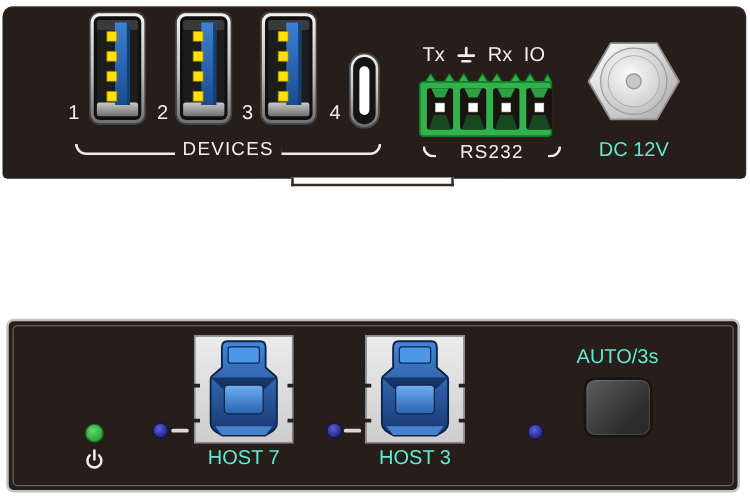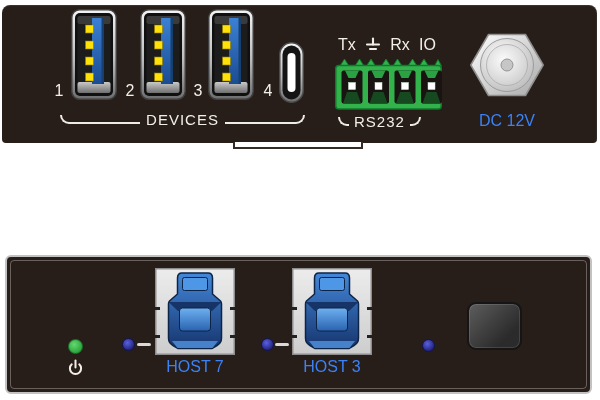--- a/index.html
+++ b/index.html
@@ -5,21 +5,21 @@
   html,body{margin:0;padding:0;background:#ffffff;}
   .stage{position:relative;width:600px;height:400px;background:#ffffff;overflow:hidden;
          font-family:"Liberation Sans",sans-serif;color:#f2efe9;}
   .panel{position:absolute;background:#271d19;}
   .panel-top{left:2px;top:5px;width:595px;height:138px;border-radius:8px 8px 4px 4px;
              box-shadow:inset 0 1px 1px rgba(255,255,255,.10), inset -1px 0 1px rgba(255,255,255,.06);}
   .panel-bottom{left:5px;top:255px;width:587px;height:139px;border:2px solid #c2c2c2;
                 border-radius:6px;box-sizing:border-box;}
   .bp-inner{position:absolute;inset:3px;border:1px solid rgba(255,255,255,.30);border-radius:4px;pointer-events:none;}
   .abs{position:absolute;}
-  .lbl{position:absolute;font-size:16px;line-height:1;color:#3b82f6;text-align:center;white-space:nowrap;}
+  .lbl{position:absolute;font-size:16px;line-height:1;color:#5eead4;text-align:center;white-space:nowrap;}
   .portnum{position:absolute;width:14px;font-size:16px;line-height:1;text-align:center;color:#f2efe9;}
   .brk{position:absolute;display:flex;align-items:flex-start;}
   .brk .seg{height:9px;margin-top:3px;border-bottom:2px solid #efece8;box-sizing:border-box;}
   .brk .seg-l{border-left:2px solid #efece8;border-bottom-left-radius:9px;}
   .brk .seg-r{border-right:2px solid #efece8;border-bottom-right-radius:9px;}
   .brk .grow{flex:1;}
   .brk .fix{flex:0 0 11px;}
   .brk .blbl{font-size:15px;letter-spacing:1px;line-height:16px;margin:0 6px;}
   .rs232-row{position:absolute;display:flex;align-items:flex-end;justify-content:space-between;
              font-size:16px;line-height:1;}
@@ -191,21 +191,21 @@
       <g fill="#ffffff" stroke="#cfe8d4" stroke-width="0.5">
         <rect x="13.5" y="24.5" width="7" height="7"></rect>
           <rect x="40" y="24.5" width="7" height="7"></rect>
         <rect x="66.5" y="24.5" width="7" height="7"></rect>
           <rect x="93" y="24.5" width="7" height="7"></rect>
       </g>
     </svg>
 
     <div class="brk" style="left:336px;top:109px;width:80px;height:16px">
       <div class="seg seg-l fix"></div>
-      <div class="blbl" style="margin:0 5px">RS232</div>
+      <div class="blbl" style="margin:0 19px">RS232</div>
       <div class="seg seg-r fix"></div>
     </div>
 
     <svg class="abs" style="left:468px;top:26px" width="74" height="68" viewBox="0 0 74 68">
       <polygon points="0.8,34 18.5,3.5 55.5,3.5 73.2,34 55.5,64.5 18.5,64.5" fill="url(#ghex)" stroke="#8f8f8f" stroke-width="1.5" stroke-linejoin="round"></polygon>
       <circle cx="37" cy="34" r="26.5" fill="url(#gjack1)" stroke="#9c9c9c"></circle>
       <circle cx="37" cy="34" r="20.5" fill="url(#gjack2)" stroke="#ababab" stroke-width="0.8"></circle>
       <circle cx="37" cy="34" r="6" fill="#c6c6c6" stroke="#949494"></circle>
     </svg>
     <div class="lbl" style="left:468px;top:108px;width:74px">DC 12V</div>
@@ -256,16 +256,17 @@
       <path d="M27,5 L53,5 Q57.5,5 57.5,10 L57.5,26 L65.5,33 Q66.5,34 66.5,36 L66.5,70 Q66.5,75 62,77.5 L57,80.5 L23,80.5 L18,77.5 Q13.5,75 13.5,70 L13.5,36 Q13.5,34 14.5,33 L22.5,26 L22.5,10 Q22.5,5 27,5 Z" fill="url(#gbbody)" stroke="#0c2448" stroke-width="1.5"></path>
       <path d="M13.5,34 L66.5,34 L57,43 L23,43 Z" fill="#122c5c" opacity="0.85"></path>
       <path d="M17,73 L63,73 L57.5,80 L22.5,80 Z" fill="#4f8fd8" opacity="0.85"></path>
       <rect x="27.5" y="9.5" width="25" height="13" rx="2" fill="#4e97e6" stroke="#0c2448"></rect>
       <rect x="24.5" y="40" width="31" height="23" rx="3" fill="url(#gbwin)" stroke="#0c2448"></rect>
     </svg>
     <div class="lbl" style="left:285px;top:102px;width:80px">HOST 3</div>
 
     <div class="led led-blue" style="left:415px;top:82px"></div>
 
+    <div class="lbl" style="left:450px;top:21px;width:74px">AUTO/3s</div>
     <div class="select-btn" style="left:460px;top:45px"></div>
   </div>
 
 </div>
 
 </body></html>

